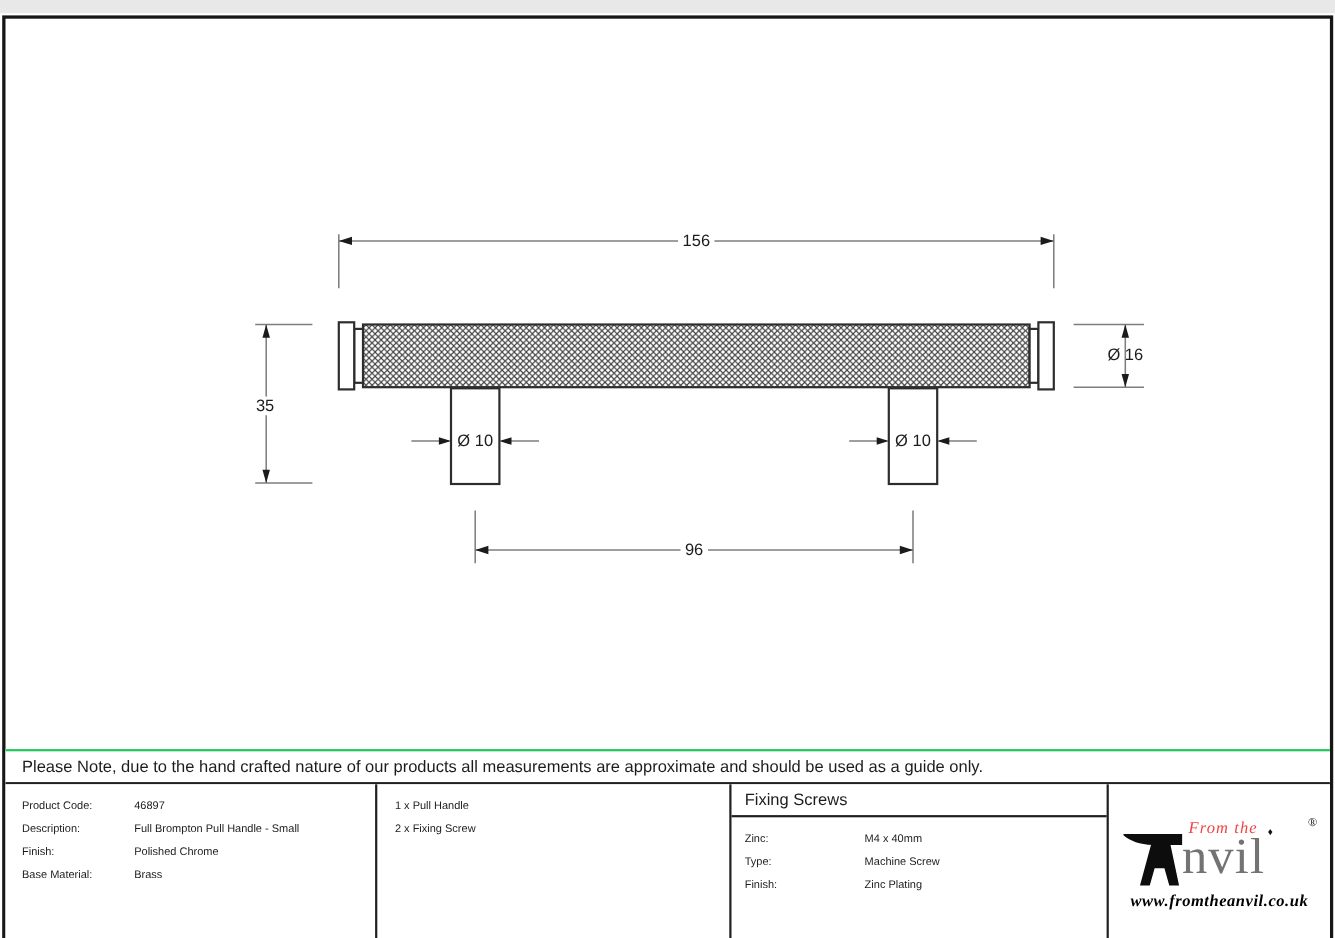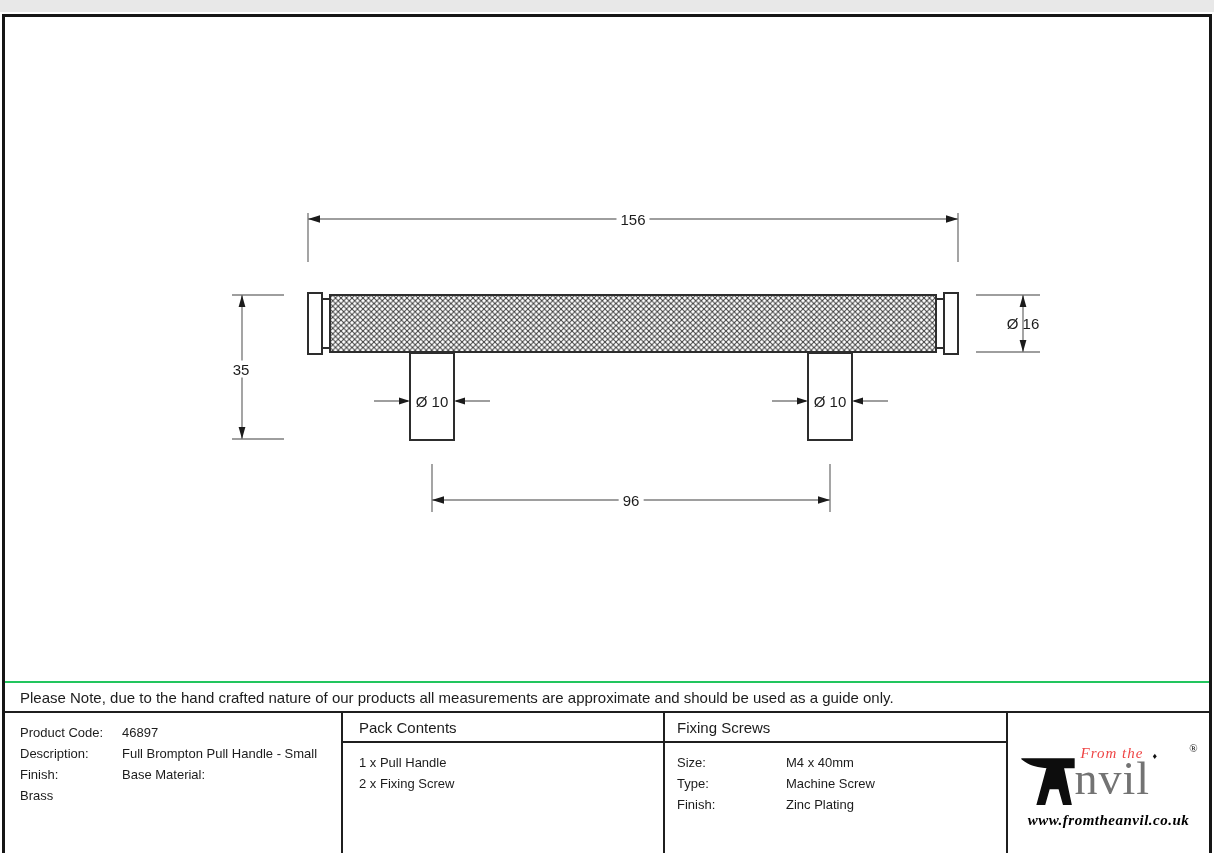--- a/index.html
+++ b/index.html
@@ -31,21 +31,21 @@
   .col-pc{width:322px;}
   .col-fs{width:343px;}
   .col-logo{flex:1;display:flex;align-items:center;justify-content:center;}
   .col-header{
     height:30px;box-sizing:border-box;border-bottom:2px solid #1f1f1f;
     display:flex;align-items:center;font-size:15px;
   }
   .col-pi .col-header{padding-left:15px;}
   .col-pc .col-header{padding-left:16px;}
   .col-fs .col-header{padding-left:12px;}
-  .col-body{padding-top:9px;font-size:13px;line-height:21px;}
+  .col-body{padding-top:9px;font-size:10px;line-height:21px;}
   .kv-grid{display:grid;}
   .col-pi .kv-grid{padding-left:15px;grid-template-columns:102px auto;}
   .col-fs .kv-grid{padding-left:12px;grid-template-columns:109px auto;}
   .col-pc .col-body{padding-left:16px;}
   .kv-grid span{white-space:nowrap;}
   
   .logo-block{display:flex;flex-direction:column;align-items:center;}
   .logo-lockup{position:relative;width:178px;height:64px;}
   .anvil-svg{position:absolute;left:0;top:12px;width:56px;height:50px;}
   .logo-from{position:absolute;left:61px;top:1px;font-family:"Liberation Serif","DejaVu Serif",serif;font-size:15px;letter-spacing:1px;color:#ef4444;font-style:italic;}
@@ -151,39 +151,39 @@
   <div class="spec-table">
 
     <div class="col col-pi bordered">
       <div class="col-body">
         <div class="kv-grid">
           <span>Product Code:</span>
           <span>46897</span>
           <span>Description:</span>
           <span>Full Brompton Pull Handle - Small</span>
           <span>Finish:</span>
+          <span>Polished Chrome</span>
           <span>Base Material:</span>
           <span>Brass</span>
         </div>
       </div>
     </div>
 
     <div class="col col-pc bordered">
-      <div class="col-header">Pack Contents</div>
       <div class="col-body">
         <div>1 x Pull Handle</div>
         <div>2 x Fixing Screw</div>
       </div>
     </div>
 
     <div class="col col-fs bordered">
       <div class="col-header">Fixing Screws</div>
       <div class="col-body">
         <div class="kv-grid">
-          <span>Size:</span>
+          <span>Zinc:</span>
           <span>M4 x 40mm</span>
           <span>Type:</span>
           <span>Machine Screw</span>
           <span>Finish:</span>
           <span>Zinc Plating</span>
         </div>
       </div>
     </div>
 
     <div class="col col-logo">

